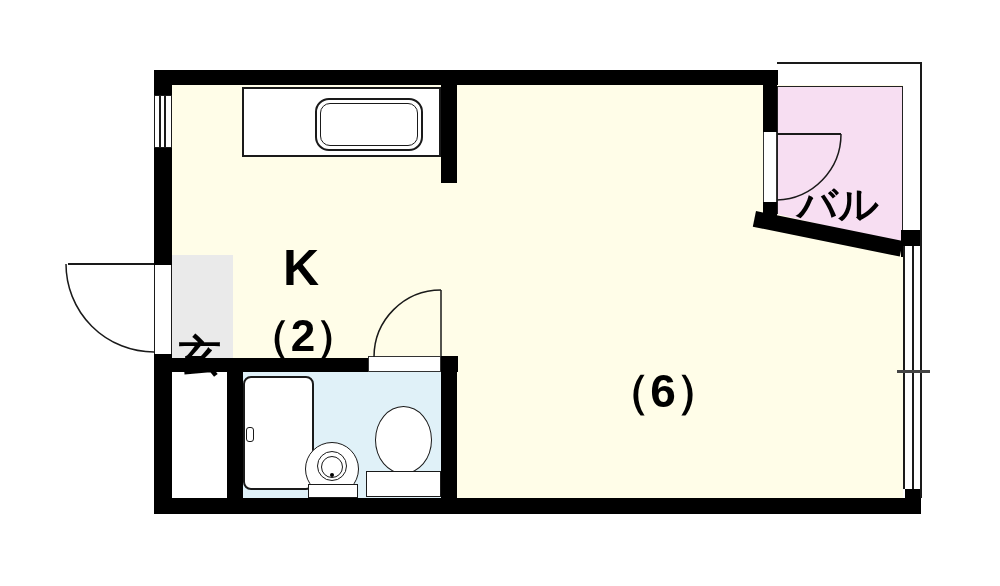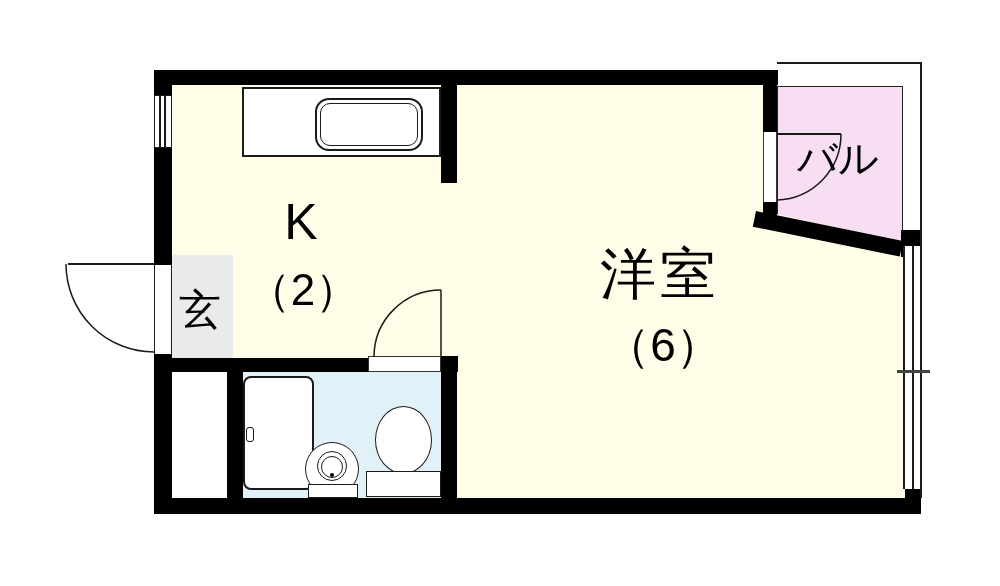--- a/index.html
+++ b/index.html
@@ -58,21 +58,21 @@
   .win-right{left:903px;top:246px;width:17px;height:243px;border-left:2px solid var(--line);}
   .win-right .vl{position:absolute;top:0;bottom:0;left:7px;width:1.5px;background:var(--line);}
   .win-tick{left:897px;top:370px;width:33px;height:3px;background:#444;z-index:5;}
   .gap-ent{left:154px;top:265px;width:18px;height:89px;border-left:1.5px solid var(--line);border-right:1.5px solid var(--line);}
   .gap-bath{left:368px;top:356px;width:73px;height:16px;border:1px solid #333;}
   .gap-bal{left:763px;top:132px;width:14px;height:70px;border-left:1px solid #333;border-right:1px solid #333;}
   
   .overlay{position:absolute;left:0;top:0;width:1000px;height:586px;z-index:5;pointer-events:none;}
   .overlay line,.overlay path{stroke:var(--line);fill:none;}
   
-  .label{z-index:6;color:var(--text);font-weight:normal;white-space:nowrap;transform:translate(-50%,-50%);line-height:1;}
+  .label{z-index:6;color:var(--text);font-weight:bold;white-space:nowrap;transform:translate(-50%,-50%);line-height:1;margin-top:46px;}
   .lab-k{left:301px;top:222px;font-size:50px;}
   .lab-k-size{left:303px;top:290px;font-size:44px;}
   .lab-main{left:660px;top:274px;font-size:56px;letter-spacing:4px;}
   .lab-main-size{left:663px;top:345px;font-size:46px;}
   .lab-ent{left:200px;top:310px;font-size:42px;}
   .lab-bal{left:838px;top:158px;font-size:40px;}
 </style>
 </head>
 <body>
 
@@ -132,18 +132,17 @@
     <line x1="68" y1="264" x2="154" y2="264" stroke-width="2"></line>
     <path d="M66,264 A88,88 0 0 0 154,352" stroke-width="1.5"></path>
     <line x1="441" y1="290" x2="441" y2="356" stroke-width="1.5"></line>
     <path d="M441,290 A67,67 0 0 0 374,357" stroke-width="1.5"></path>
     <line x1="777" y1="134" x2="841" y2="134" stroke-width="2"></line>
     <path d="M841,134 A66,66 0 0 1 777,200" stroke-width="1.5"></path>
   </svg>
 
   <div class="abs label lab-k">K</div>
   <div class="abs label lab-k-size">（2）</div>
-  <div class="abs label lab-main">洋室</div>
   <div class="abs label lab-main-size">（6）</div>
   <div class="abs label lab-ent">玄</div>
   <div class="abs label lab-bal">バル</div>
 
 </div>
 
 </body></html>

